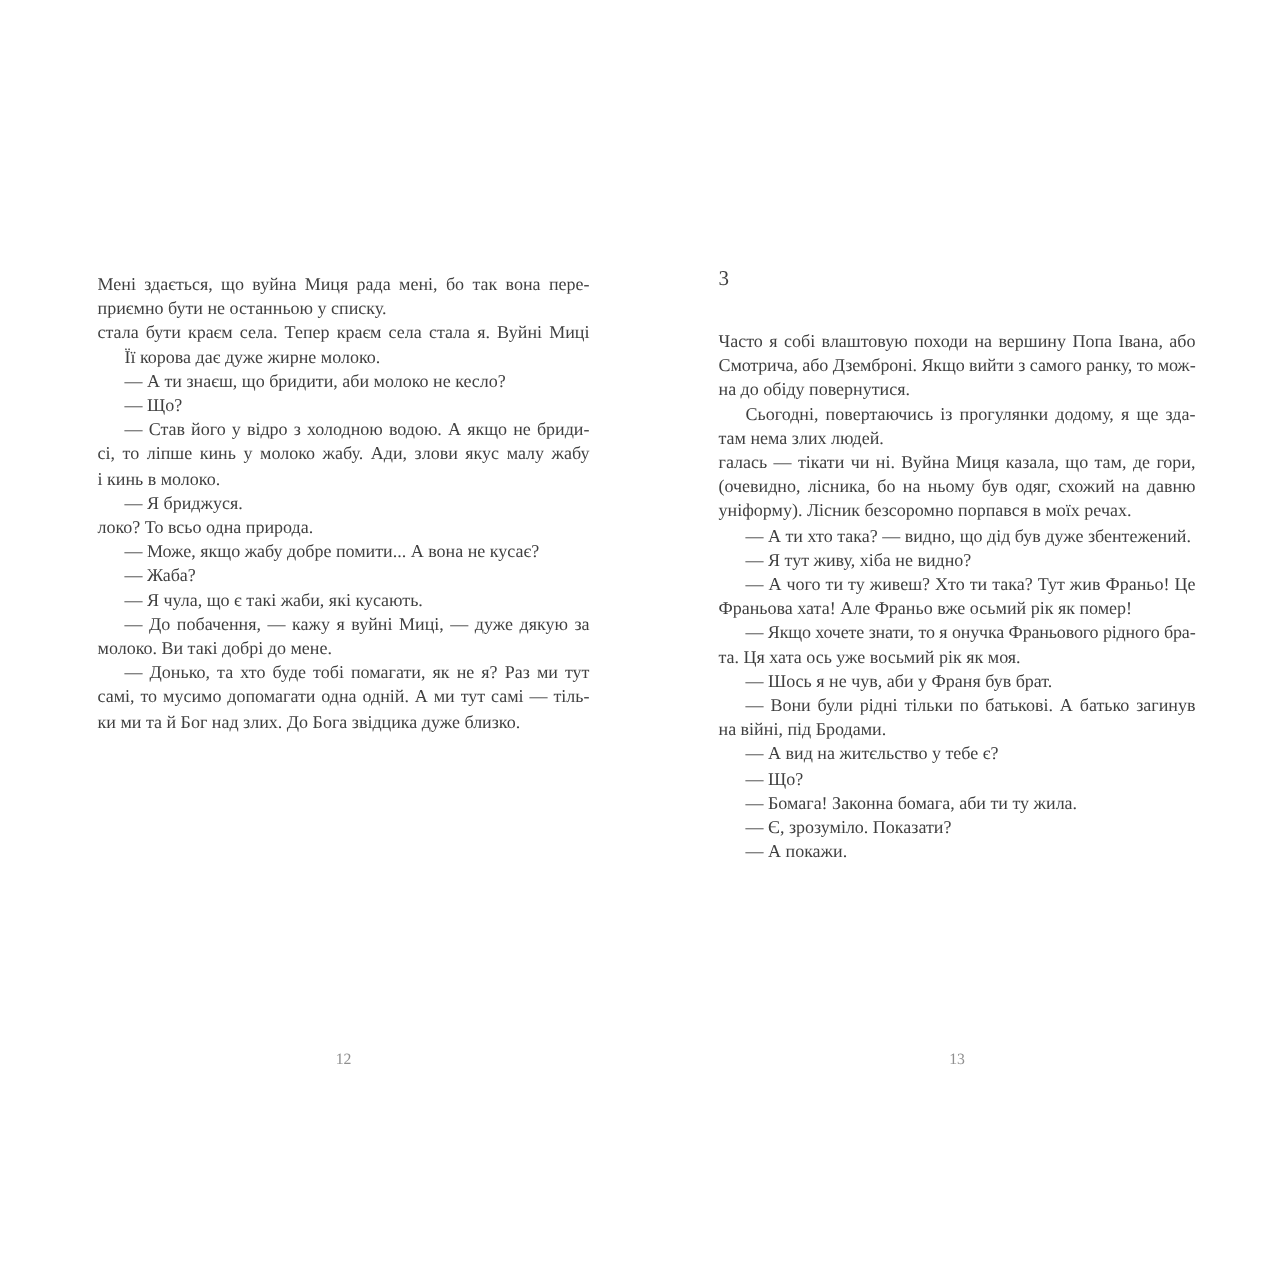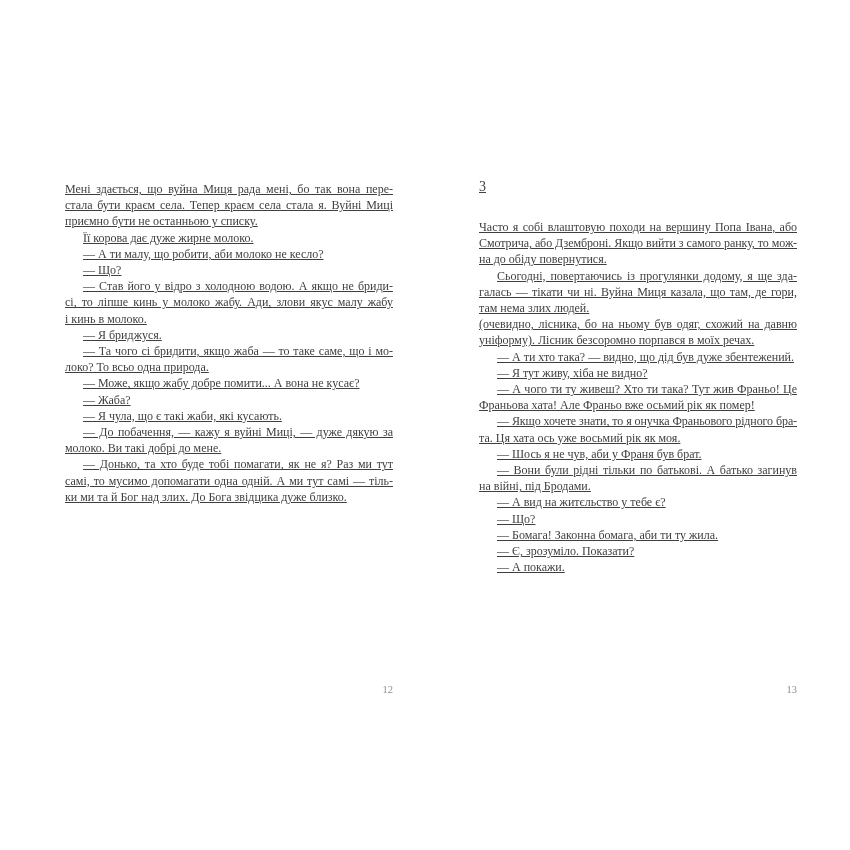--- a/index.html
+++ b/index.html
@@ -12,21 +12,20 @@
   body{
     background:var(--bg);
     font-family:"Liberation Serif", serif;
     position:relative;
     overflow:hidden;
   }
   .spread{position:absolute;inset:0;}
   .text-column{
     position:absolute;
     color:var(--text);
-    text-decoration:underline;
   }
   #left-column{left:65px;top:181px;width:328px;}
   #right-column{left:479px;top:179px;width:318px;}
   .chapter-heading{
     font-size:14px;
     line-height:16px;
     margin-bottom:24px;
     color:var(--text);
   }
   .line{
@@ -40,56 +39,55 @@
     text-align-last:left;
   }
   .line.indent{
     text-indent:18px;
   }
   .page-number{
     position:absolute;
     font-size:10.5px;
     line-height:12px;
     color:var(--pagenum);
-    text-align:right;
-    top:684px;
+    text-align:center;
+    top:701px;
   }
   #left-page-number{left:65px;width:328px;}
   #right-page-number{left:479px;width:318px;}
 </style>
 </head>
 <body>
 
 <div class="spread">
 
   <div class="text-column" id="left-column">
       <div class="paragraph">
         <div class="line" style="">Мені здається, що вуйна Миця рада мені, бо так вона пере-</div>
+        <div class="line last" style="">приємно бути не останньою у списку.</div>
         <div class="line" style="">стала бути краєм села. Тепер краєм села стала я. Вуйні Миці</div>
-        <div class="line last" style="">приємно бути не останньою у списку.</div>
       </div>
       <div class="paragraph">
         <div class="line indent last" style="">Її корова дає дуже жирне молоко.</div>
       </div>
       <div class="paragraph">
-        <div class="line indent last" style="">— А ти малу, що робити, аби молоко не кесло?</div>
+        <div class="line indent last" style="">— А ти знаєш, що бридити, аби молоко не кесло?</div>
       </div>
       <div class="paragraph">
         <div class="line indent last" style="">— Що?</div>
       </div>
       <div class="paragraph">
         <div class="line indent" style="">— Став його у відро з холодною водою. А якщо не бриди-</div>
         <div class="line" style="">сі, то ліпше кинь у молоко жабу. Ади, злови якус малу жабу</div>
         <div class="line last" style="">і кинь в молоко.</div>
       </div>
       <div class="paragraph">
         <div class="line indent last" style="">— Я бриджуся.</div>
       </div>
       <div class="paragraph">
-        <div class="line indent" style="">— Та чого сі бридити, якщо жаба — то таке саме, що і мо-</div>
         <div class="line last" style="">локо? То всьо одна природа.</div>
       </div>
       <div class="paragraph">
         <div class="line indent last" style="">— Може, якщо жабу добре помити... А вона не кусає?</div>
       </div>
       <div class="paragraph">
         <div class="line indent last" style="">— Жаба?</div>
       </div>
       <div class="paragraph">
         <div class="line indent last" style="">— Я чула, що є такі жаби, які кусають.</div>
@@ -107,22 +105,22 @@
 
   <div class="text-column" id="right-column">
     <div class="chapter-heading">3</div>
   <div class="paragraph">
         <div class="line" style="">Часто я собі влаштовую походи на вершину Попа Івана, або</div>
         <div class="line" style="letter-spacing: -0.085px;">Смотрича, або Дземброні. Якщо вийти з самого ранку, то мож-</div>
         <div class="line last" style="">на до обіду повернутися.</div>
       </div>
       <div class="paragraph">
         <div class="line indent" style="">Сьогодні, повертаючись із прогулянки додому, я ще зда-</div>
+        <div class="line last" style="">там нема злих людей.</div>
         <div class="line" style="">галась — тікати чи ні. Вуйна Миця казала, що там, де гори,</div>
-        <div class="line last" style="">там нема злих людей.</div>
       </div>
       <div class="paragraph">
         <div class="line" style="">(очевидно, лісника, бо на ньому був одяг, схожий на давню</div>
         <div class="line last" style="">уніформу). Лісник безсоромно порпався в моїх речах.</div>
       </div>
       <div class="paragraph">
         <div class="line indent last" style="">— А ти хто така? — видно, що дід був дуже збентежений.</div>
       </div>
       <div class="paragraph">
         <div class="line indent last" style="">— Я тут живу, хіба не видно?</div>

